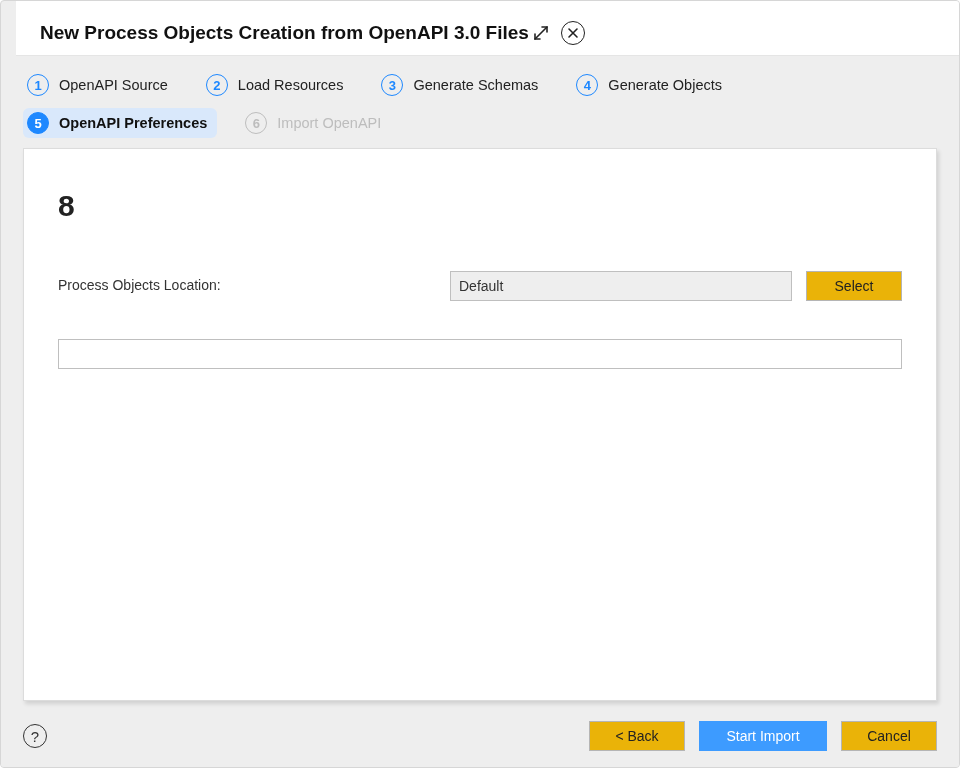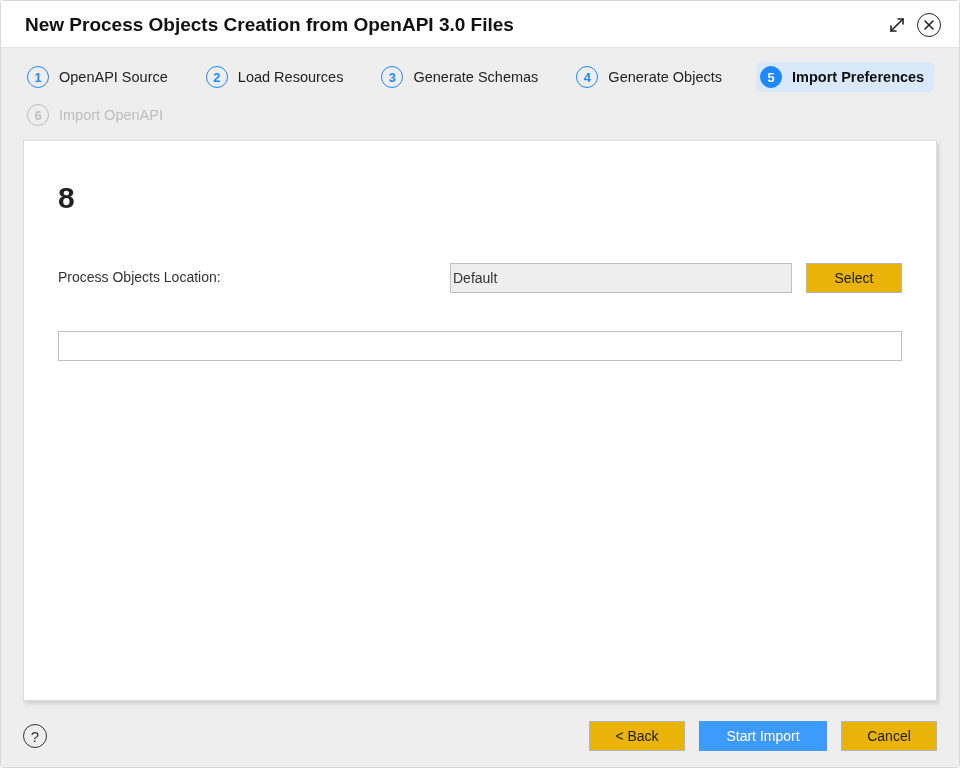--- a/index.html
+++ b/index.html
@@ -7,23 +7,24 @@
   .dialog {
     width: 960px; height: 768px;
     border: 1px solid #d6d6d6;
     border-radius: 4px;
     background: #eeeeee;
     display: flex; flex-direction: column;
     overflow: hidden;
   }
   .header {
     background: #ffffff;
-    padding: 12px 18px 10px 24px;
-    display: flex; align-items: center; justify-content: space-between;
+    padding: 20px 18px 10px 24px;
+    display: flex; align-items: center; justify-content: flex-start;
     border-bottom: 1px solid #e5e5e5;
+    margin-left: 15px;
   }
   .title {
     font-size: 19px; font-weight: 700; color:#111;
   }
   .hdr-icons { display:flex; gap:8px; align-items:center; }
   .hdr-btn {
     width: 24px; height: 24px; display:flex; align-items:center; justify-content:center;
     cursor:pointer; color:#222;
   }
   .close-btn {
@@ -74,21 +75,21 @@
   }
   .form-row .lbl {
     width: 360px; font-size:14px; color:#333; line-height:1.45;
     padding-top:4px;
   }
   .form-row .ctrl { flex:1; display:flex; gap:14px; align-items:flex-start; }
 
   .textbox {
     flex:1; height:30px;
     border:1px solid #bfbfbf; background:#fff;
-    padding: 0 2px; font-size:14px; color:#333;
+    padding: 0 8px; font-size:14px; color:#333;
   }
   .textbox.readonly { background:#eeeeee; }
   .btn {
     height:30px; min-width:96px;
     border:1px solid #b5b5b5; background:#eab308;
     font-size:14px; color:#222;
     display:flex; align-items:center; justify-content:center;
     cursor:pointer;
   }
   .btn.primary { background:#3d9bff; border-color:#3d9bff; color:#fff; }
@@ -144,21 +145,21 @@
     <div class="step done">
       <span class="num">3</span>
       <span class="label">Generate Schemas</span>
     </div>
     <div class="step done">
       <span class="num">4</span>
       <span class="label">Generate Objects</span>
     </div>
     <div class="step active">
       <span class="num">5</span>
-      <span class="label">Import Preferences</span>
+      <span class="label">OpenAPI Preferences</span>
     </div>
     <div class="step future">
       <span class="num">6</span>
       <span class="label">Import OpenAPI</span>
     </div>
   </div>
 
   <div class="panel-wrap">
     <div class="panel">
 

